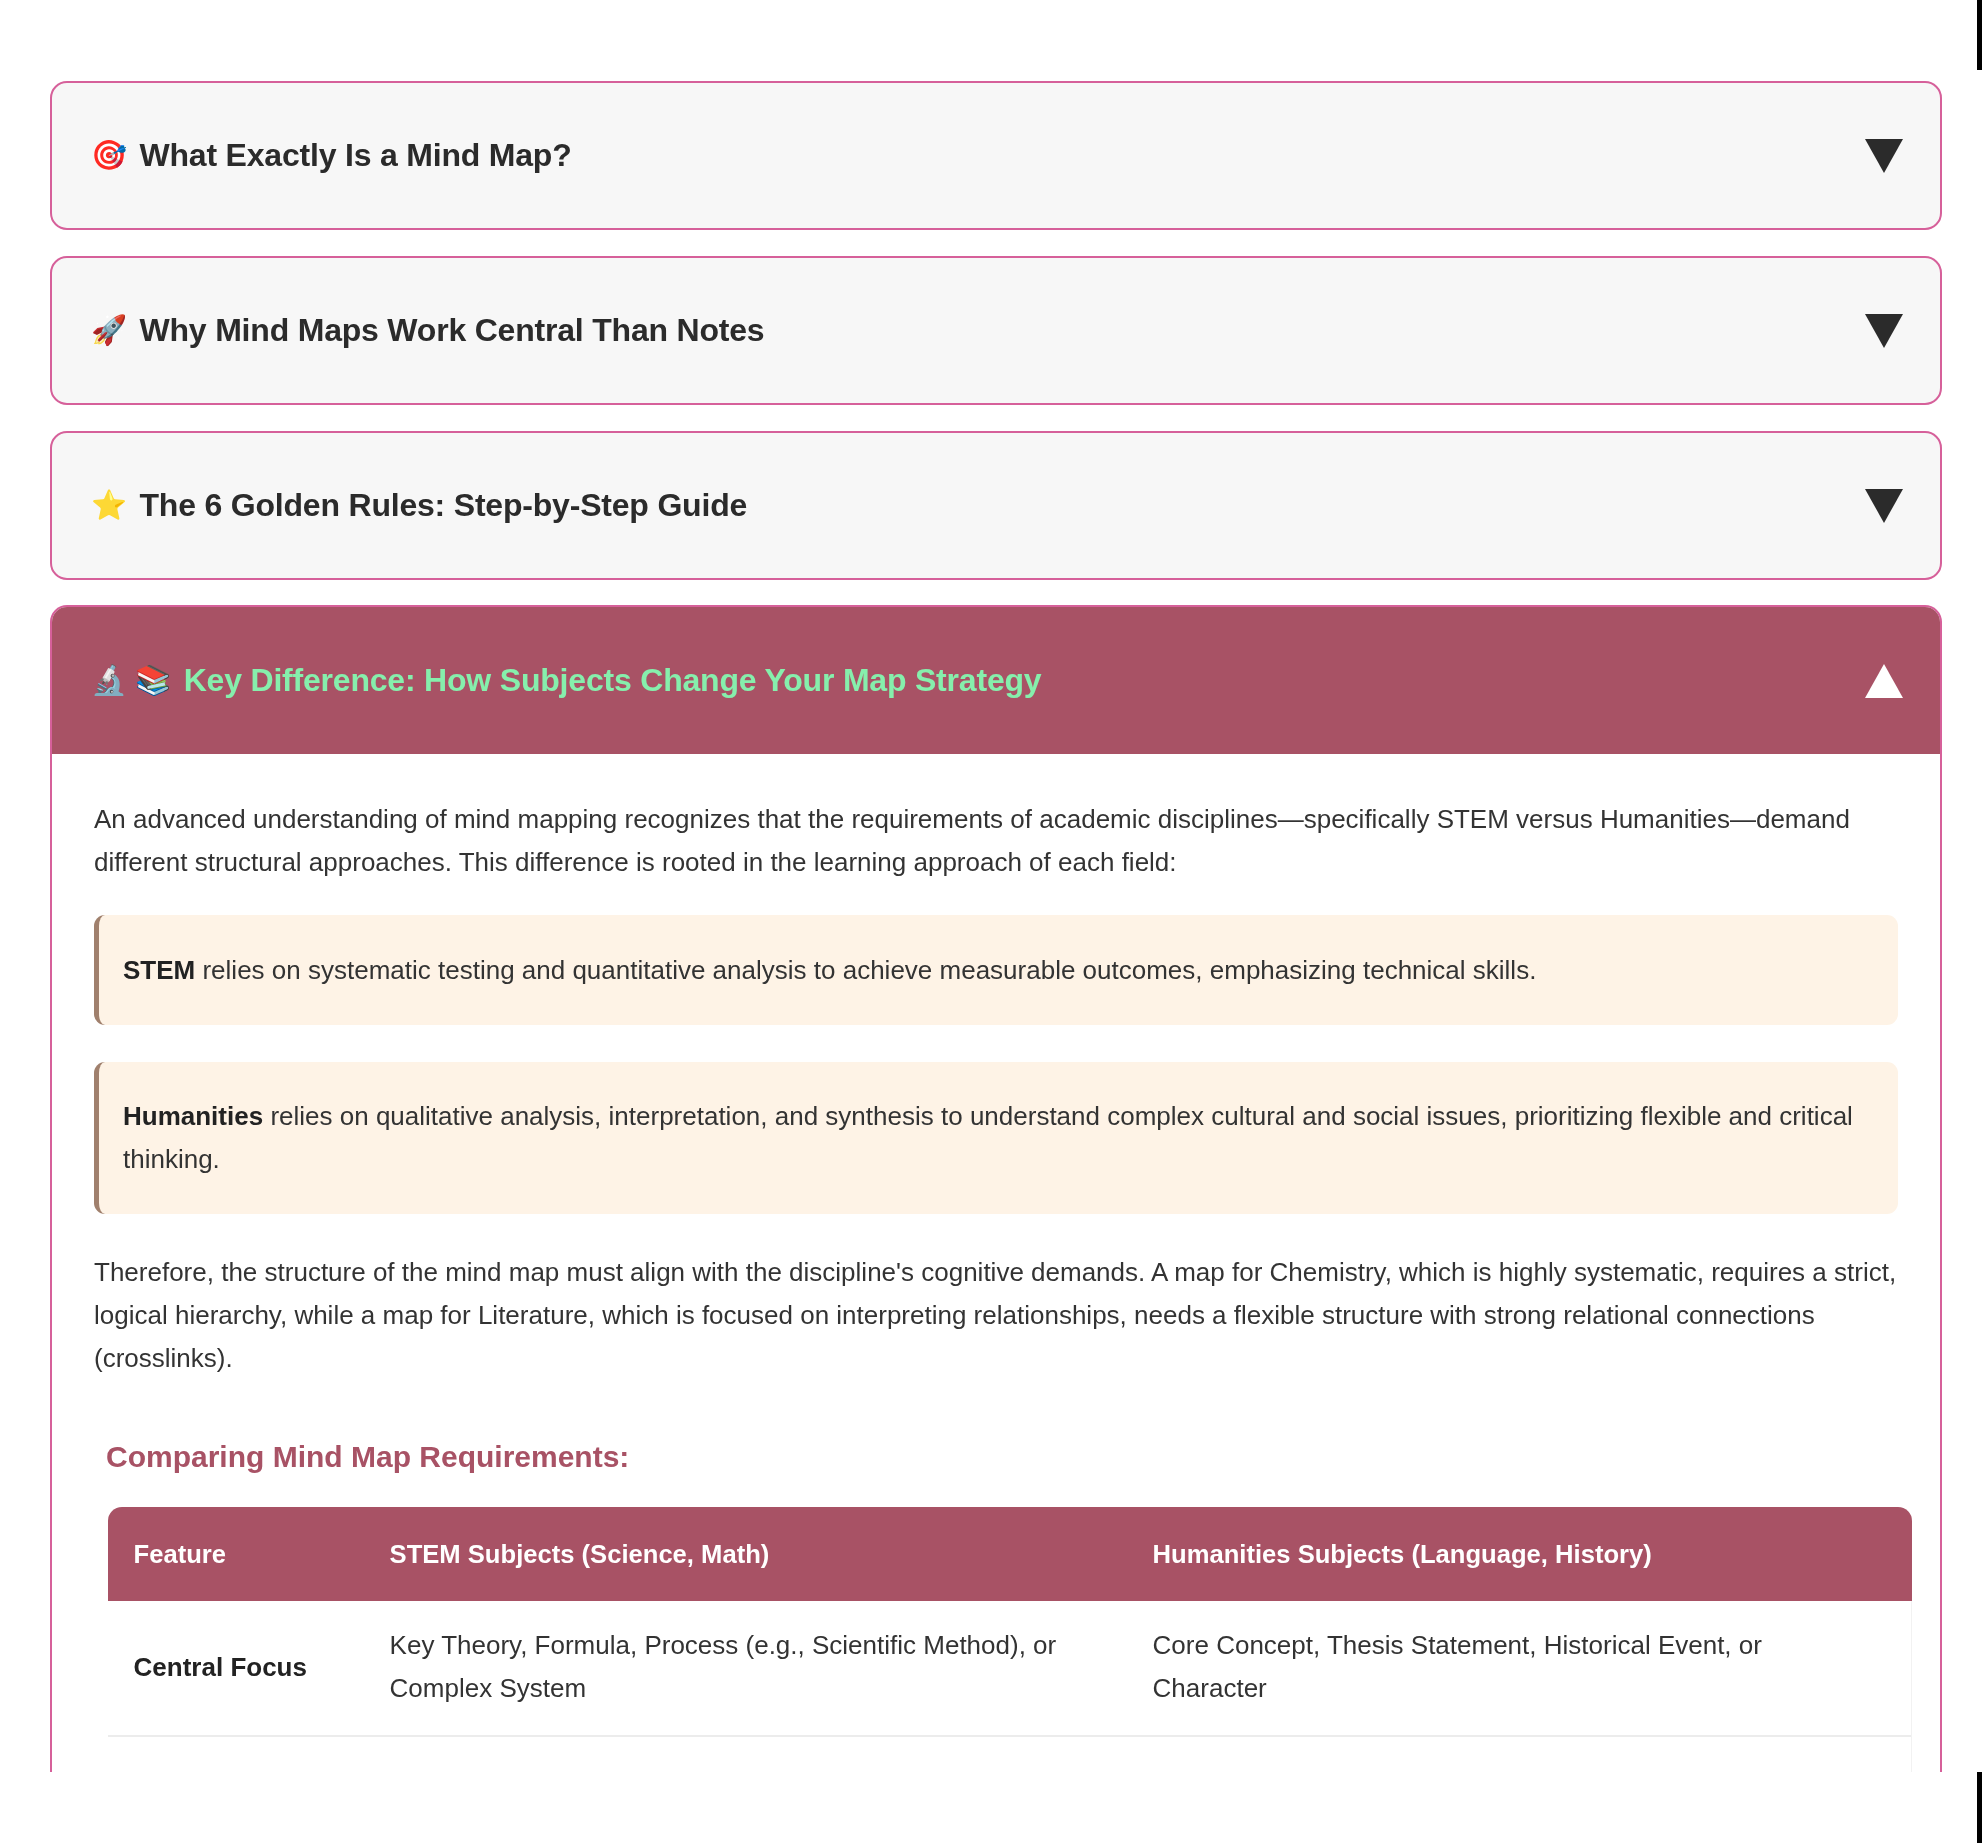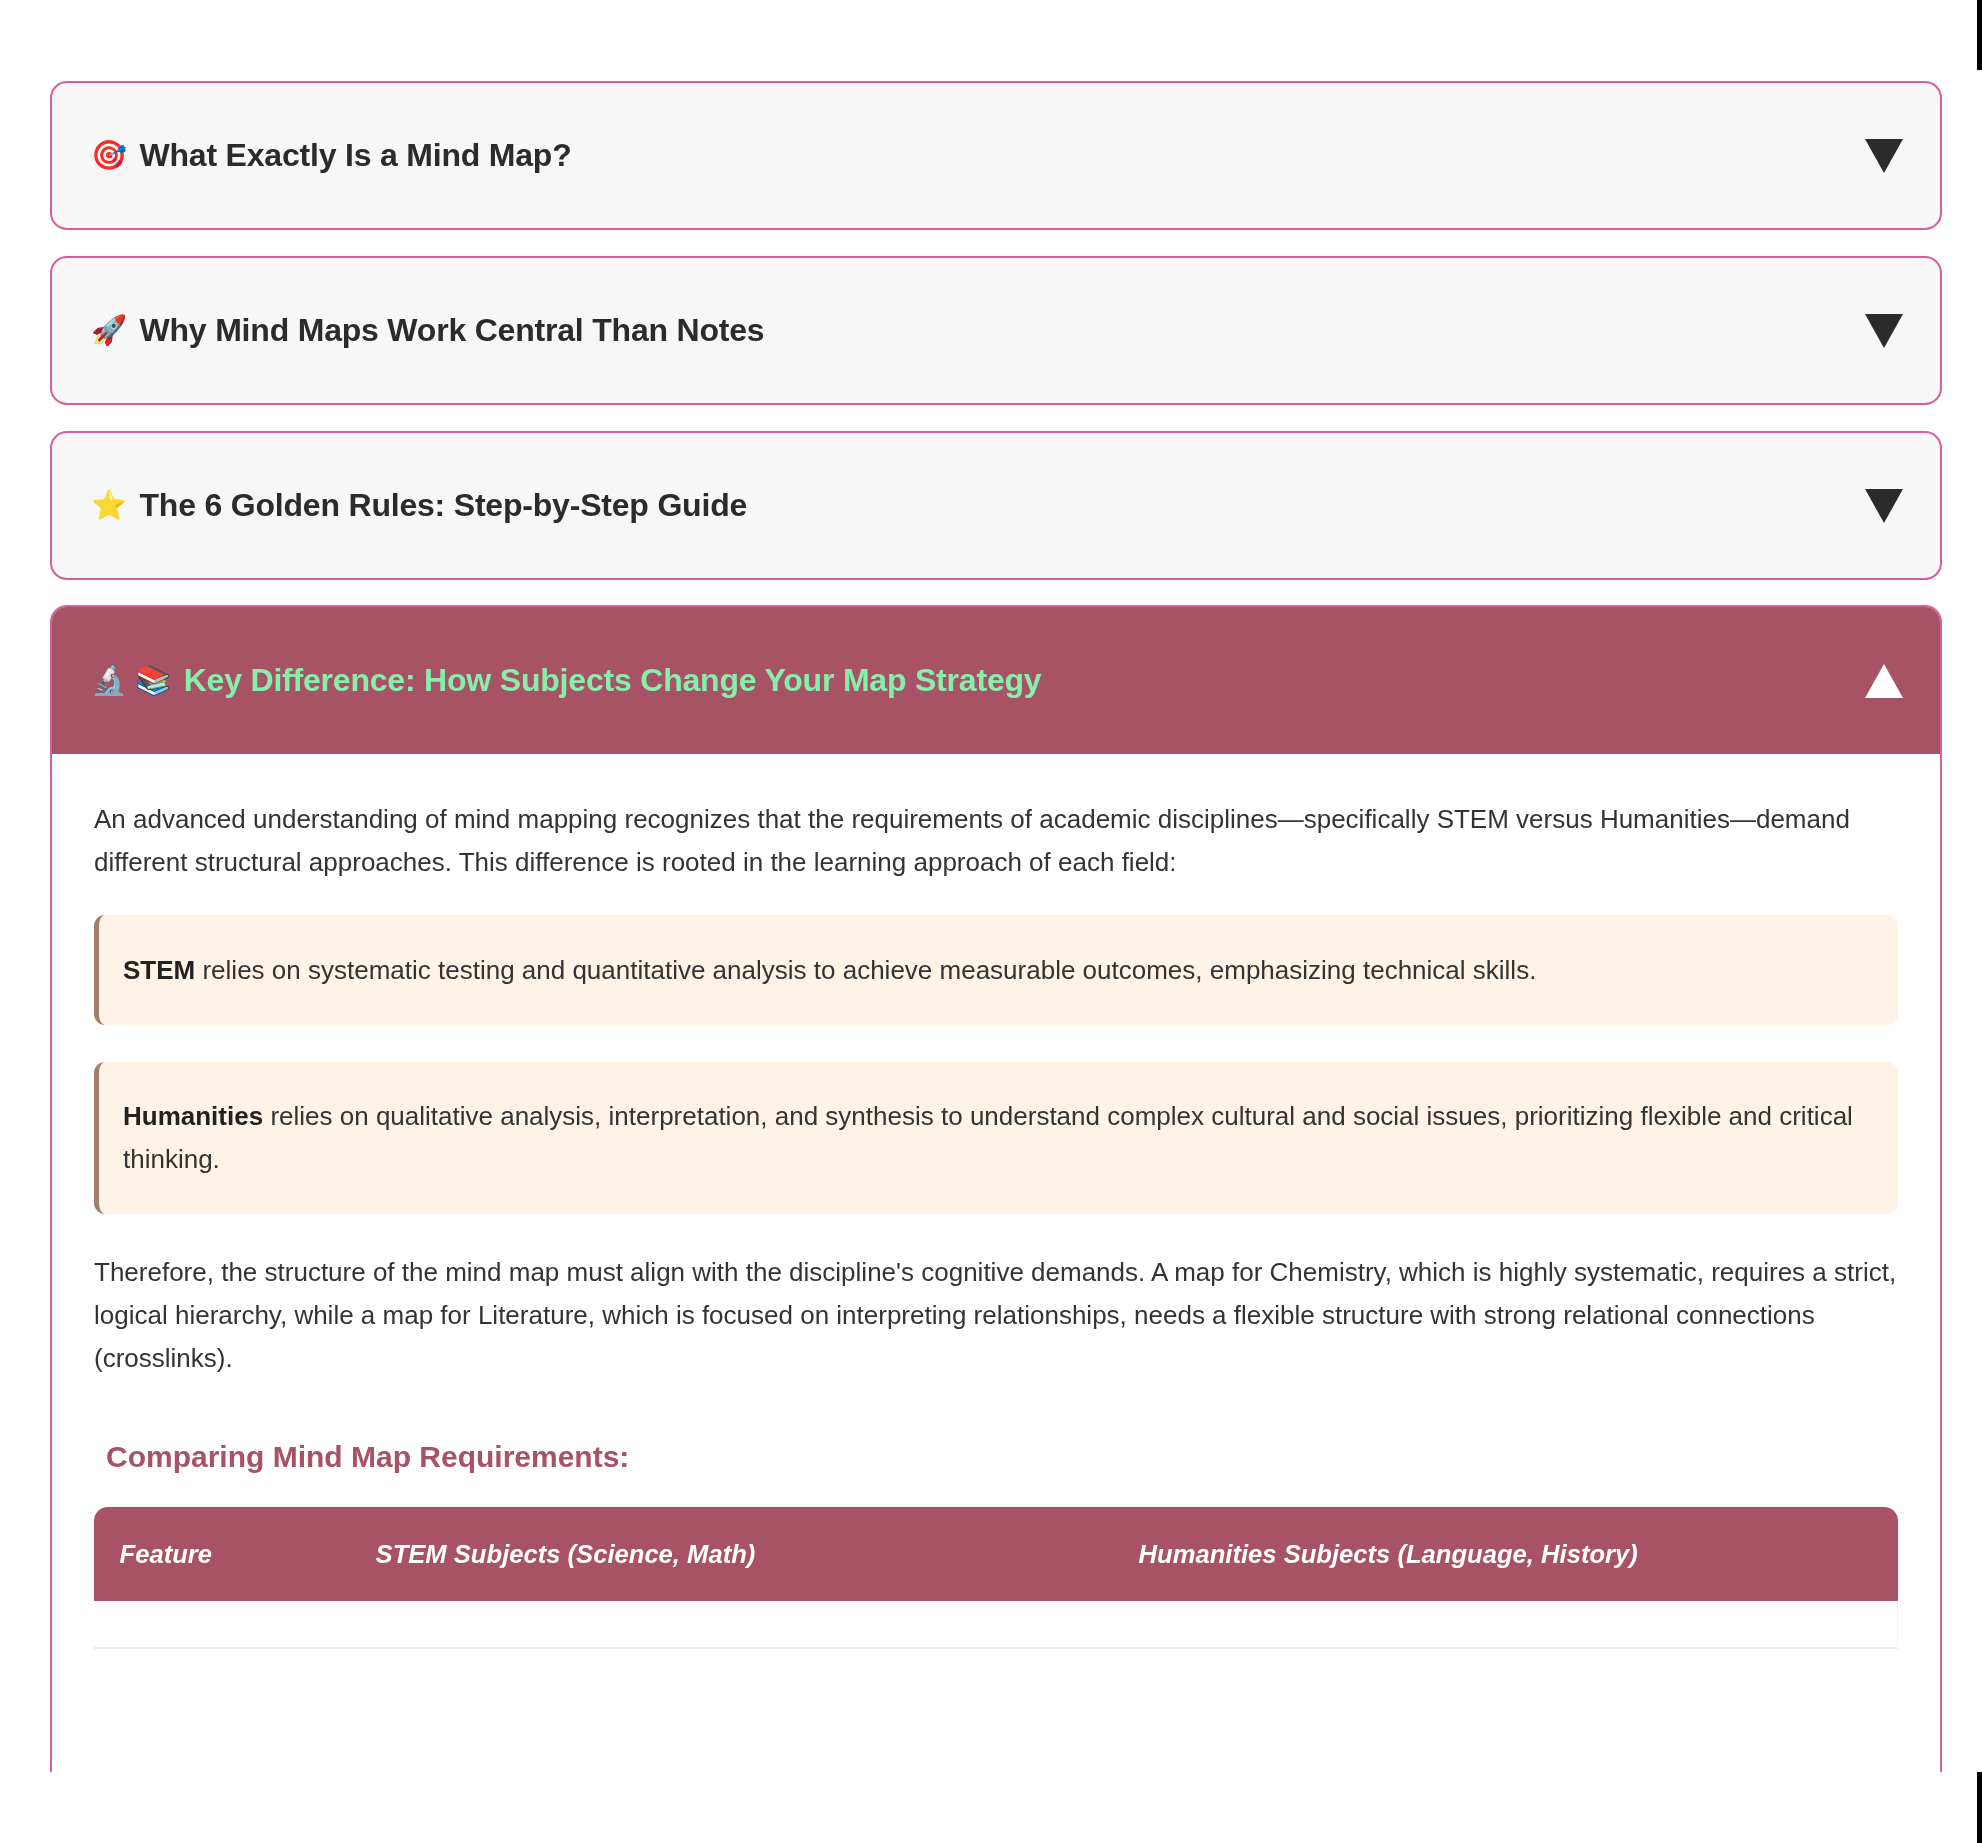--- a/index.html
+++ b/index.html
@@ -61,22 +61,22 @@
   }
   .callout b { color: #222; }
   .c1 { top: 308px; height: 110px; }
   .c2 { top: 455px; height: 152px; align-items: center; }
   .p2 { position: absolute; left: 42px; top: 644px; width: 1816px; }
   .subhead {
     position: absolute; left: 42px; top: 821px; font-size: 30px; font-weight: bold; color: #a85265; margin: 12px;
   }
 
   .table-wrap {
-    position: absolute; left: 42px; top: 900px; width: 1804px;
-    border-radius: 14px 14px 0 0; overflow: hidden; font-style: italic;
+    position: absolute; left: 56px; top: 900px; width: 1804px;
+    border-radius: 14px 14px 0 0; overflow: hidden;
   }
   table { border-collapse: collapse; width: 100%; table-layout: fixed; }
   th {
     background: #a85265; color: #ffffff; font-size: 25.6px; font-weight: bold;
     text-align: left; height: 94px; padding: 0 0 0 25.6px; box-sizing: border-box;
   }
   td {
     font-size: 26px; line-height: 43px; color: #333; padding: 23px 46px 25px 25.6px;
     border-bottom: 2.3px solid #ececec; vertical-align: middle; background: #fff;
   }
@@ -144,20 +144,25 @@
             <col>
           </colgroup>
         <thead>
           <tr>
             <th>Feature</th>
             <th>STEM Subjects (Science, Math)</th>
             <th>Humanities Subjects (Language, History)</th>
           </tr>
         </thead>
         <tbody>
+          <tr>
+            <td class="feat">Central Focus</td>
+            <td>Key Theory, Formula, Process (e.g., Scientific Method), or Complex System</td>
+            <td>Core Concept, Thesis Statement, Historical Event, or Character</td>
+          </tr>
           <tr class="empty">
             <td></td>
               <td></td>
               <td></td>
           </tr>
         </tbody>
       </table>
     </div>
   </div>
 </div>

